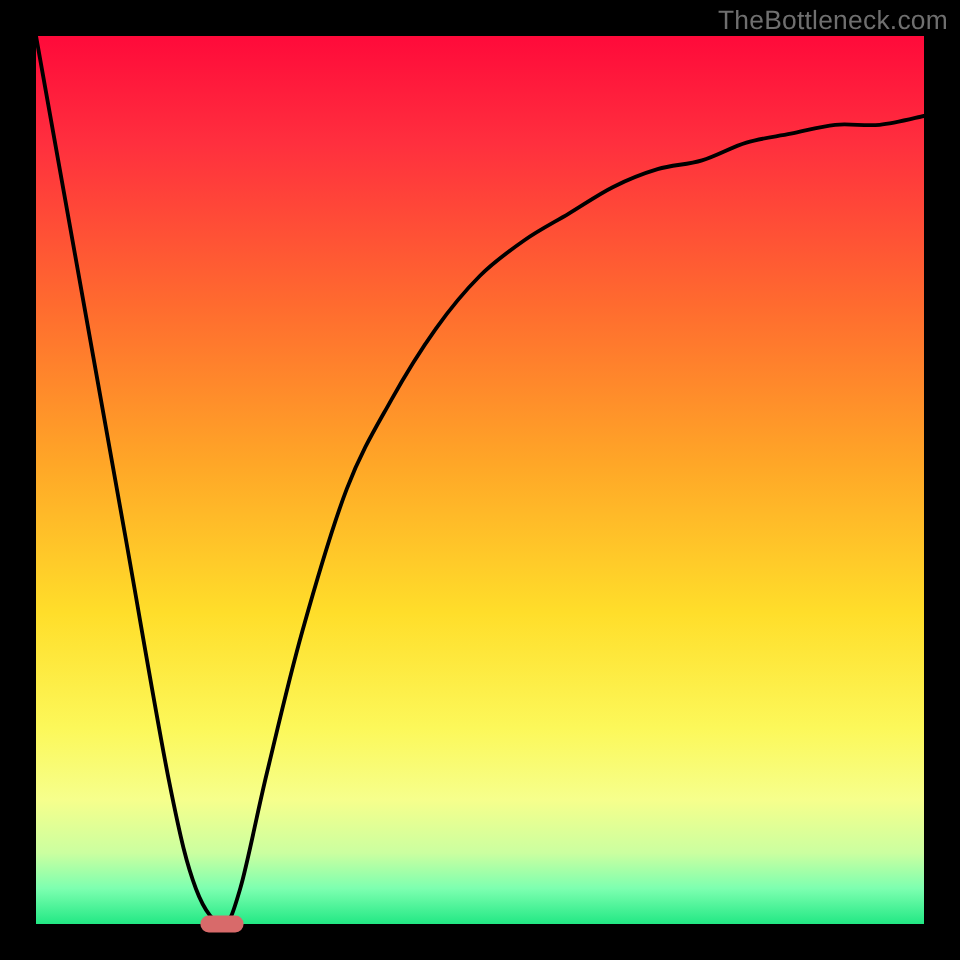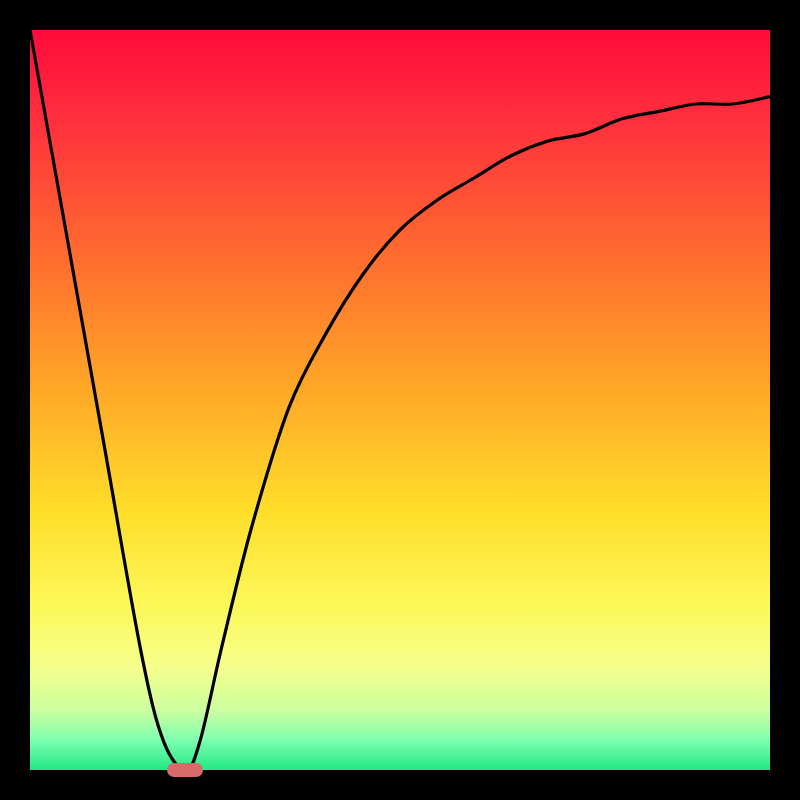--- a/index.html
+++ b/index.html
@@ -65,13 +65,14 @@
 
 <div class="frame">
 
   <div class="plot-area">
     <svg class="curve" width="740" height="740" viewBox="0 0 740 740" preserveAspectRatio="none">
       <path id="curve-path" d="M 0.00 0.00 C 6.17 34.53, 24.67 138.13, 37.00 207.20 C 49.33 276.27, 61.67 345.33, 74.00 414.40 C 86.33 483.47, 101.13 572.27, 111.00 621.60 C 120.87 670.93, 125.80 690.67, 133.20 710.40 C 140.60 730.13, 149.23 740.00, 155.40 740.00 C 161.57 740.00, 164.03 731.37, 170.20 710.40 C 176.37 689.43, 183.77 649.97, 192.40 614.20 C 201.03 578.43, 210.90 535.27, 222.00 495.80 C 233.10 456.33, 246.67 409.47, 259.00 377.40 C 271.33 345.33, 283.67 325.60, 296.00 303.40 C 308.33 281.20, 320.67 261.47, 333.00 244.20 C 345.33 226.93, 357.67 212.13, 370.00 199.80 C 382.33 187.47, 394.67 178.83, 407.00 170.20 C 419.33 161.57, 431.67 155.40, 444.00 148.00 C 456.33 140.60, 468.67 131.97, 481.00 125.80 C 493.33 119.63, 505.67 114.70, 518.00 111.00 C 530.33 107.30, 542.67 107.30, 555.00 103.60 C 567.33 99.90, 579.67 92.50, 592.00 88.80 C 604.33 85.10, 616.67 83.87, 629.00 81.40 C 641.33 78.93, 653.67 75.23, 666.00 74.00 C 678.33 72.77, 690.67 75.23, 703.00 74.00 C 715.33 72.77, 733.83 67.83, 740.00 66.60" fill="none" stroke="#000" stroke-width="3.2" stroke-linecap="round" stroke-linejoin="round"></path>
     </svg>
     <div class="marker" id="marker" style="left: 155.4px; top: 740px; background: rgb(216, 106, 106);"></div>
   </div>
 
+  <div class="watermark">TheBottleneck.com</div>
 </div>
 
 </body></html>

